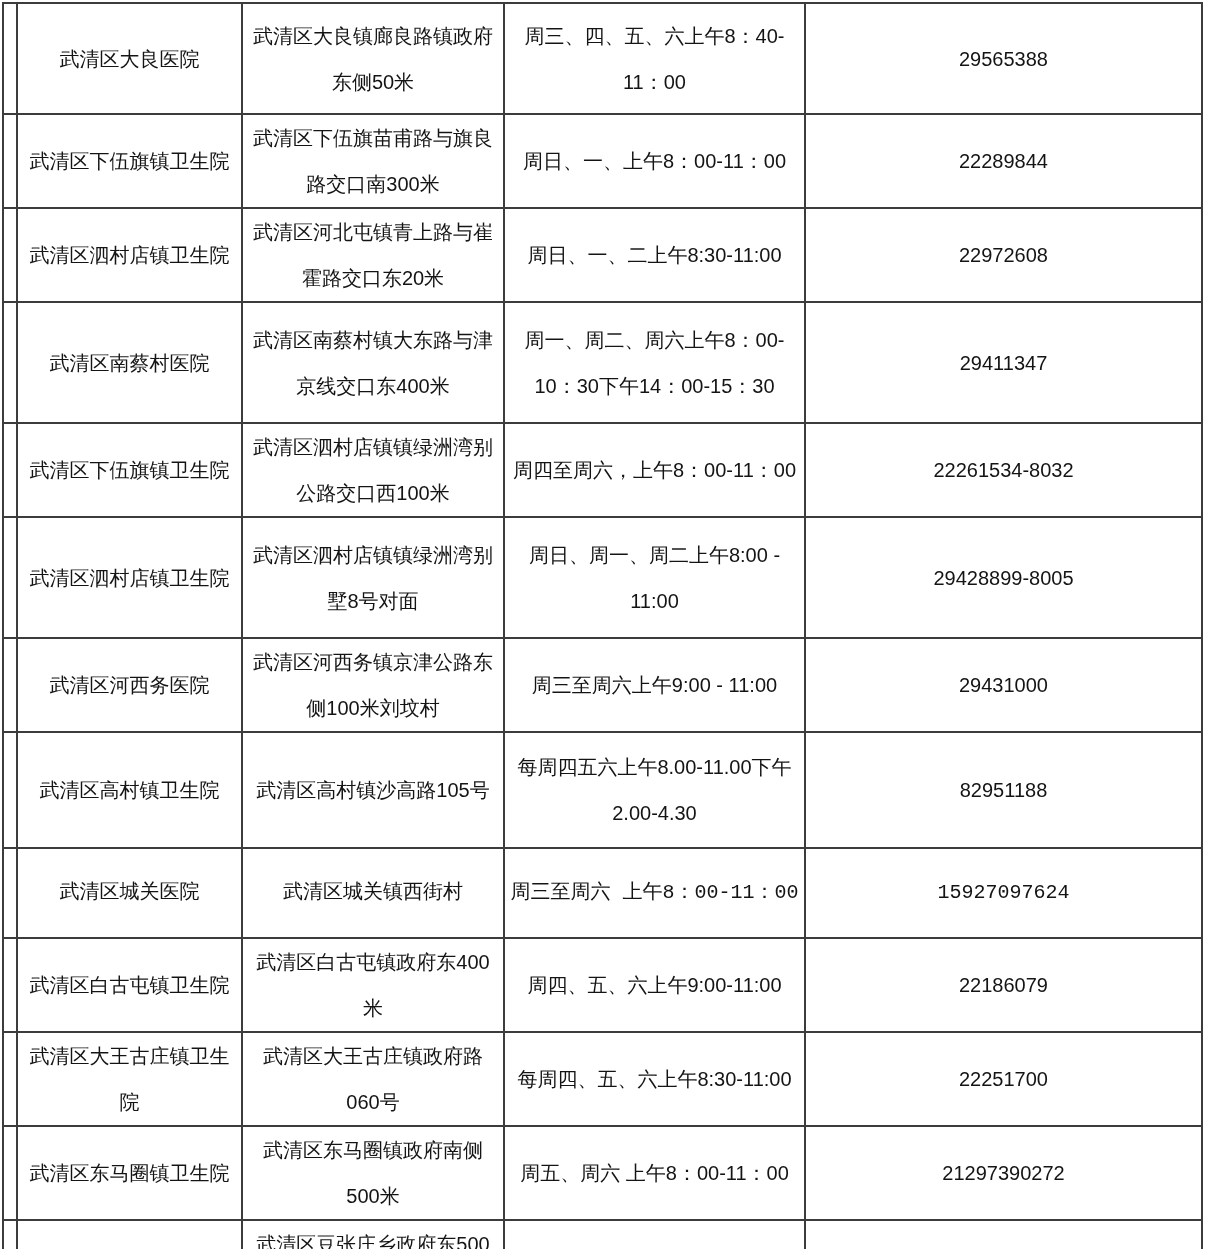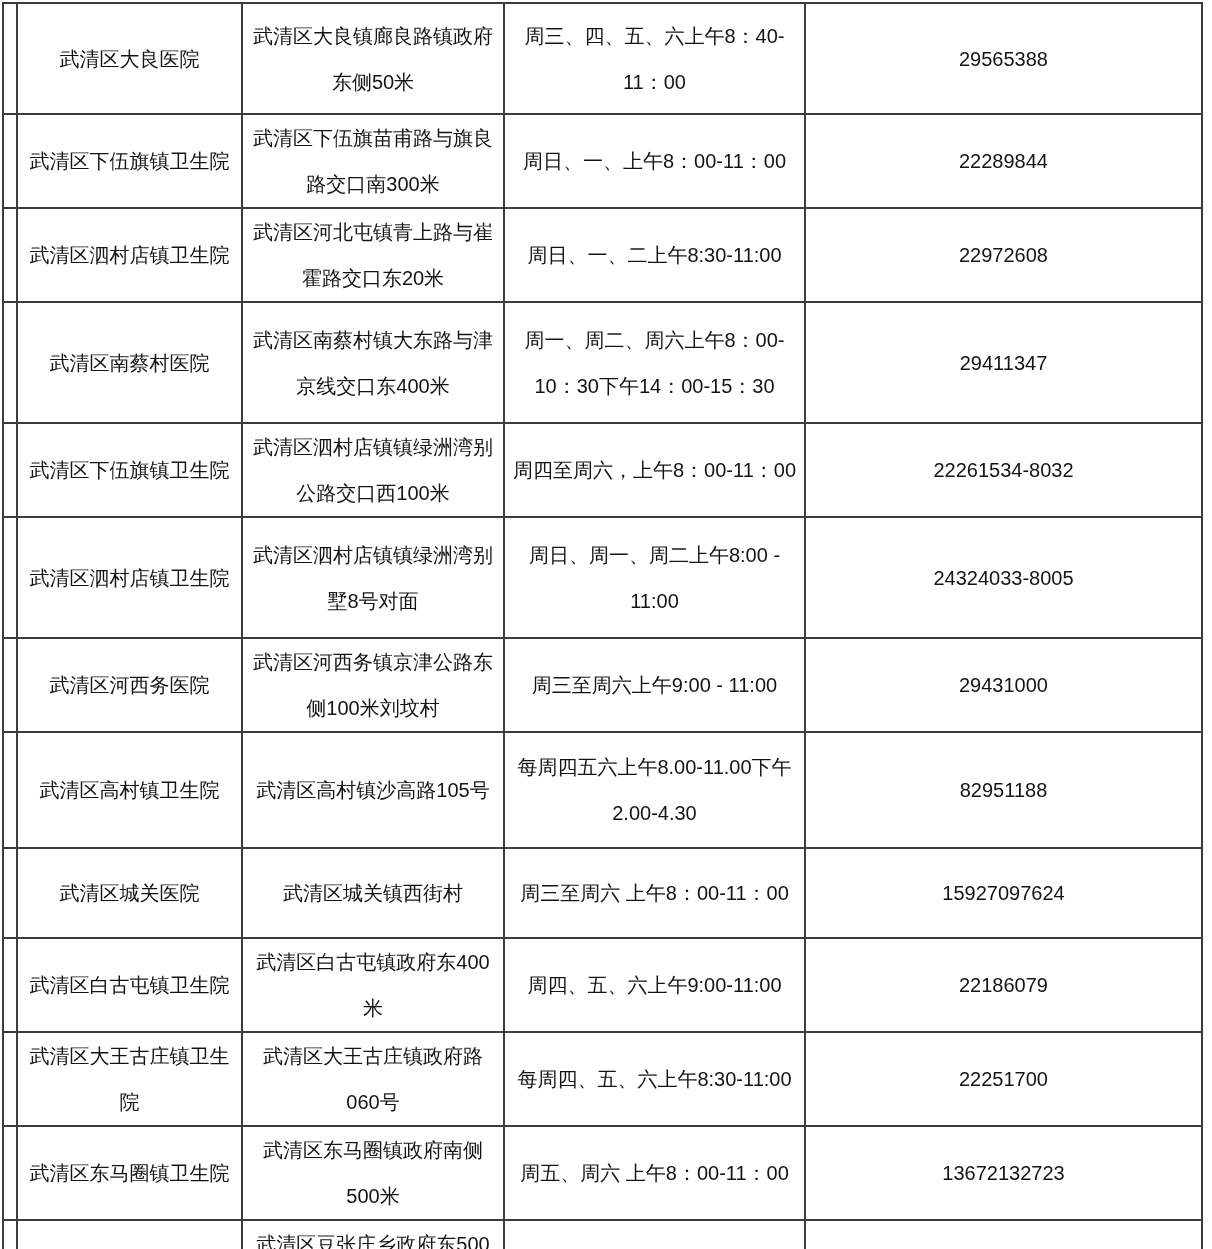--- a/index.html
+++ b/index.html
@@ -86,39 +86,39 @@
           <td class="col-hours">周四至周六，上午8：00-11：00</td>
           <td class="col-phone">22261534-8032</td>
         </tr>
         <tr style="height: 121px;">
           <td class="col-spacer"></td>
           <td class="col-name">武清区泗村店镇卫生院</td>
           <td class="col-address">武清区泗村店镇镇绿洲湾别
 墅8号对面</td>
           <td class="col-hours">周日、周一、周二上午8:00 -
 11:00</td>
-          <td class="col-phone">24324033-8005</td>
+          <td class="col-phone">29428899-8005</td>
         </tr>
         <tr style="height: 88px;">
           <td class="col-spacer"></td>
           <td class="col-name">武清区河西务医院</td>
           <td class="col-address">武清区河西务镇京津公路东
 侧100米刘坟村</td>
           <td class="col-hours">周三至周六上午9:00 - 11:00</td>
           <td class="col-phone">29431000</td>
         </tr>
         <tr style="height: 116px;">
           <td class="col-spacer"></td>
           <td class="col-name">武清区高村镇卫生院</td>
           <td class="col-address">武清区高村镇沙高路105号</td>
           <td class="col-hours">每周四五六上午8.00-11.00下午
 2.00-4.30</td>
           <td class="col-phone">82951188</td>
         </tr>
-        <tr style="height: 90px;">
+        <tr style="height: 90px; font-family: Liberation Mono, monospace;">
           <td class="col-spacer"></td>
           <td class="col-name">武清区城关医院</td>
           <td class="col-address">武清区城关镇西街村</td>
           <td class="col-hours">周三至周六 上午8：00-11：00</td>
           <td class="col-phone">15927097624</td>
         </tr>
         <tr style="height: 84px;">
           <td class="col-spacer"></td>
           <td class="col-name">武清区白古屯镇卫生院</td>
           <td class="col-address">武清区白古屯镇政府东400
@@ -134,21 +134,21 @@
 060号</td>
           <td class="col-hours">每周四、五、六上午8:30-11:00</td>
           <td class="col-phone">22251700</td>
         </tr>
         <tr style="height: 84px;">
           <td class="col-spacer"></td>
           <td class="col-name">武清区东马圈镇卫生院</td>
           <td class="col-address">武清区东马圈镇政府南侧
 500米</td>
           <td class="col-hours">周五、周六 上午8：00-11：00</td>
-          <td class="col-phone">13672132723</td>
+          <td class="col-phone">21297390272</td>
         </tr>
         <tr style="height: 76px;">
           <td class="col-spacer"></td>
           <td class="col-name">武清区豆张庄镇卫生院</td>
           <td class="col-address">武清区豆张庄乡政府东500
 米</td>
           <td class="col-hours">周四、周五上午8:00-11:00</td>
           <td class="col-phone">22169675</td>
         </tr>
       </tbody>

